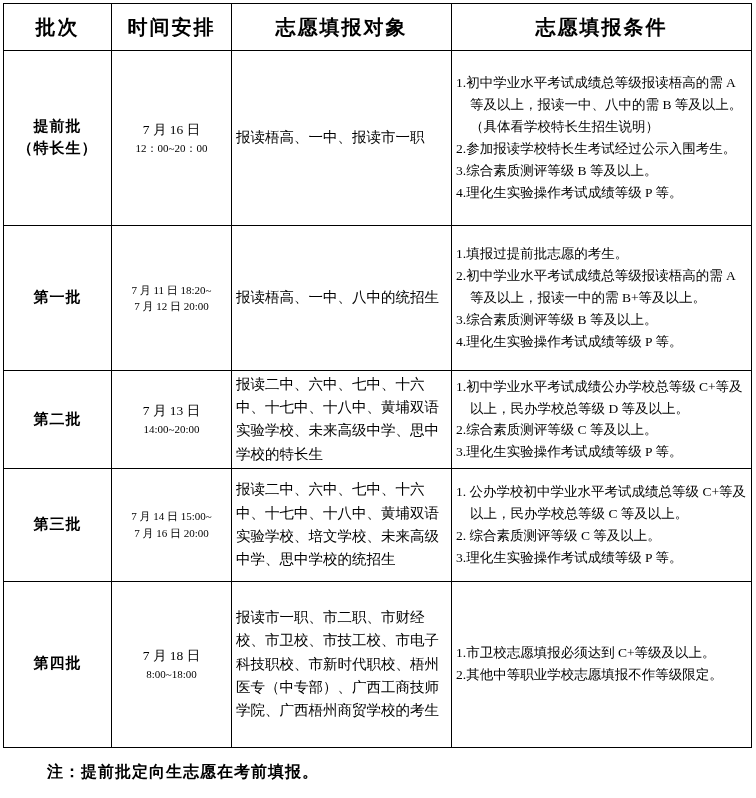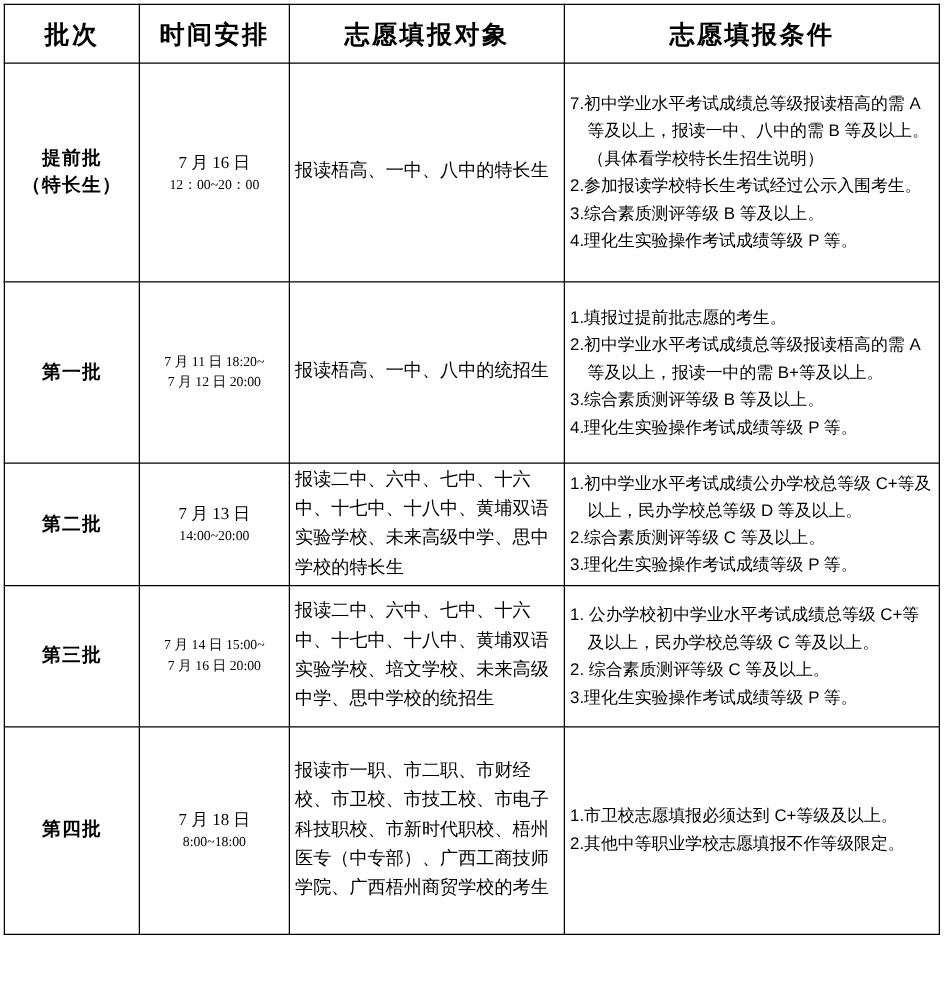--- a/index.html
+++ b/index.html
@@ -30,20 +30,21 @@
     table-layout: fixed;
     margin: 0;
   }
 
   table.schedule td,
   table.schedule th {
     border: 1.4px solid #000000;
     vertical-align: middle;
     padding: 2px 4px;
     box-sizing: border-box;
+    font-family: Liberation Serif, serif;
   }
 
   
   col.c-batch  { width: 108px; }
   col.c-time   { width: 120px; }
   col.c-target { width: 220px; }
   col.c-cond   { width: 300px; }
 
   
   thead th {
@@ -146,24 +147,24 @@
 
       <tr class="r1">
         <td class="batch">
           <span class="sub">提前批</span>
           <span class="sub">（特长生）</span>
         </td>
         <td class="time">
           <span class="tline">7 月 16 日</span>
           <span class="tline small">12：00~20：00</span>
         </td>
-        <td class="target">报读梧高、一中、八中的特长生</td>
-        <td class="cond">
-          <ol>
-            <li>7.初中学业水平考试成绩总等级报读梧高的需 A 等及以上，报读一中、八中的需 B 等及以上。（具体看学校特长生招生说明）</li>
+        <td class="target">报读梧高、一中、报读市一职</td>
+        <td class="cond">
+          <ol>
+            <li>1.初中学业水平考试成绩总等级报读梧高的需 A 等及以上，报读一中、八中的需 B 等及以上。（具体看学校特长生招生说明）</li>
             <li>2.参加报读学校特长生考试经过公示入围考生。</li>
             <li>3.综合素质测评等级 B 等及以上。</li>
             <li>4.理化生实验操作考试成绩等级 P 等。</li>
           </ol>
         </td>
       </tr>
 
       <tr class="r2">
         <td class="batch">
           <span class="sub">第一批</span>
@@ -232,14 +233,15 @@
           <ol>
             <li>1.市卫校志愿填报必须达到 C+等级及以上。</li>
             <li>2.其他中等职业学校志愿填报不作等级限定。</li>
           </ol>
         </td>
       </tr>
 
     </tbody>
   </table>
 
+  <div class="footnote">注：提前批定向生志愿在考前填报。</div>
 
 </div>
 
 </body></html>

